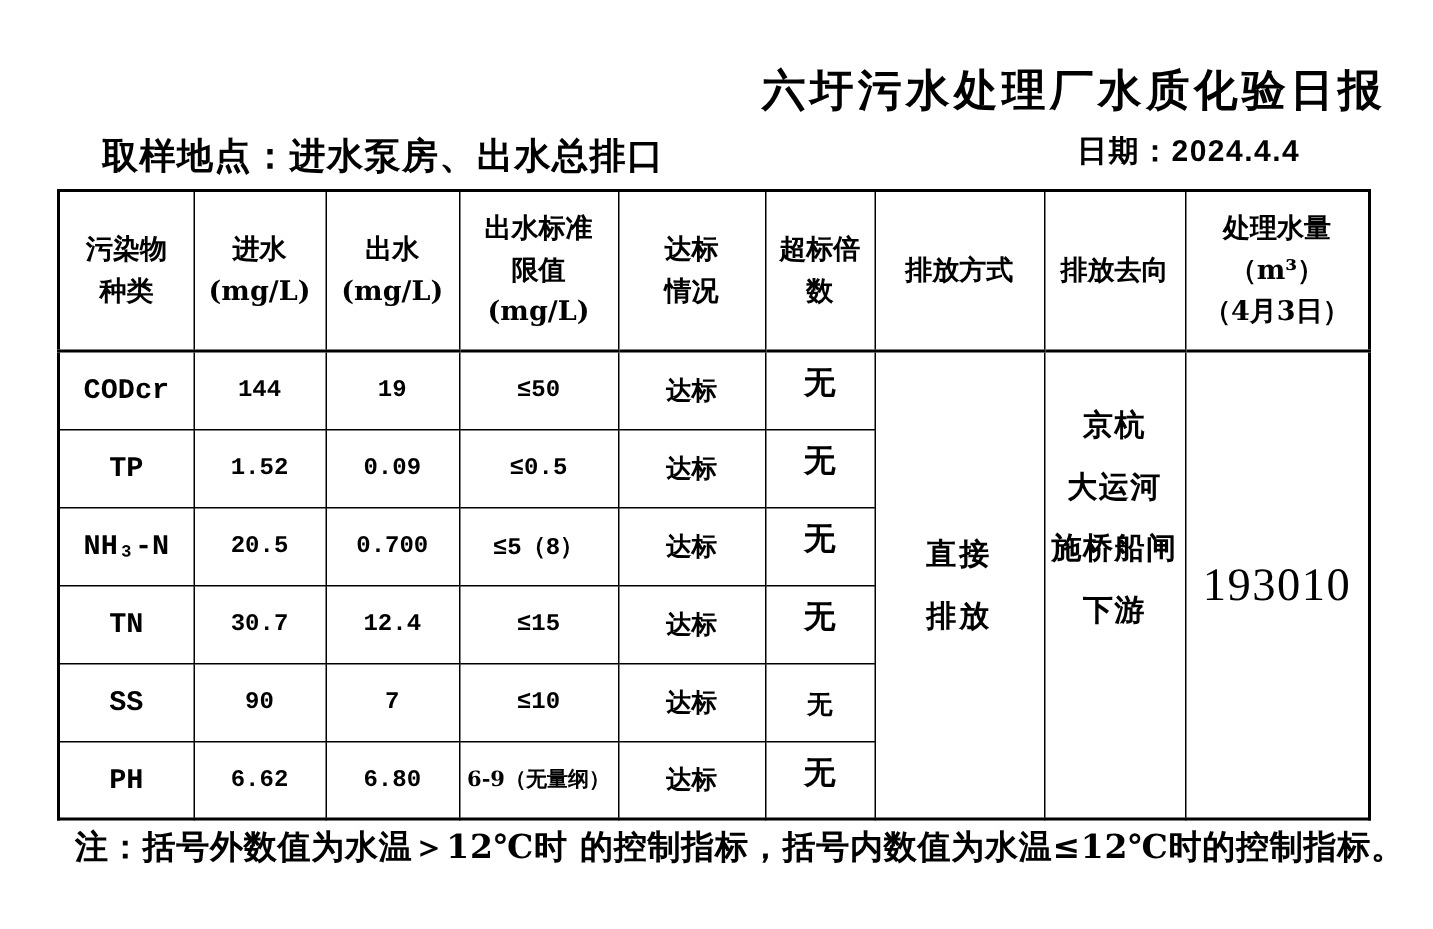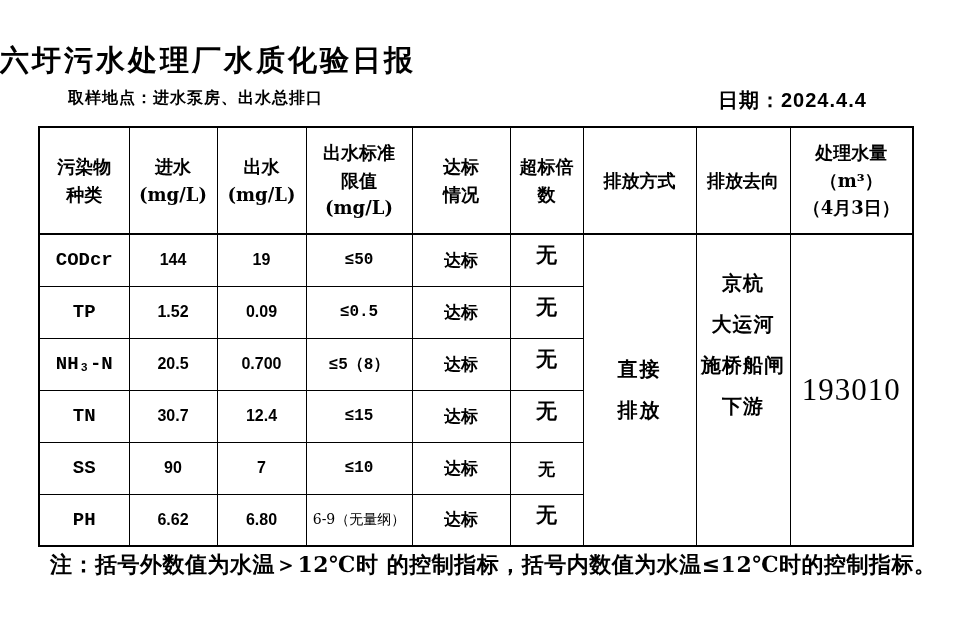--- a/index.html
+++ b/index.html
@@ -13,31 +13,31 @@
     height: 619px;
     overflow: hidden;
     color: #000000;
     font-family: "DejaVu Serif", "Liberation Serif", serif;
   }
   .title {
     position: absolute;
     top: 41px;
     left: 0;
     width: 924px;
-    text-align: left;
+    text-align: right;
     font-size: 29px;
     font-weight: bold;
     letter-spacing: 3px;
     white-space: nowrap;
   }
   .sampling {
     position: absolute;
     top: 88px;
     left: 68px;
-    font-size: 16px;
+    font-size: 24px;
     font-weight: bold;
     letter-spacing: 1px;
     white-space: nowrap;
   }
   .date {
     position: absolute;
     top: 87px;
     left: 718px;
     font-size: 20px;
     font-weight: bold;
@@ -69,32 +69,32 @@
     font-size: 18px;
     line-height: 1.55;
     white-space: pre-line;
   }
   .c-name {
     font-family: "Liberation Mono", "DejaVu Sans Mono", monospace;
     font-weight: bold;
     font-size: 19px;
   }
   .c-num {
-    font-family: Liberation Sans, sans-serif;
+    font-family: Liberation Mono, monospace;
     font-weight: bold;
     font-size: 16px;
   }
   .c-limit {
     font-family: "Liberation Mono", "DejaVu Sans Mono", monospace;
     font-weight: bold;
     font-size: 16px;
   }
   .c-limit-small {
     font-family: "DejaVu Serif", "Liberation Serif", serif;
-    font-weight: normal;
+    font-weight: bold;
     font-size: 14px;
     white-space: nowrap;
   }
   .c-status {
     font-weight: bold;
     font-size: 17px;
   }
   .c-none {
     font-weight: bold;
     font-size: 21px;

